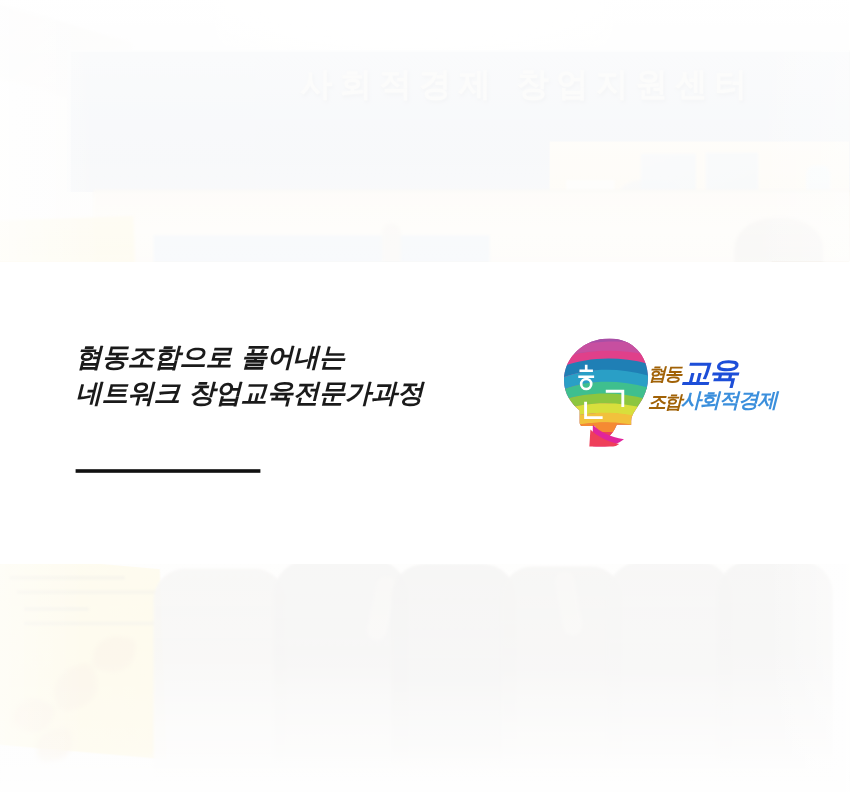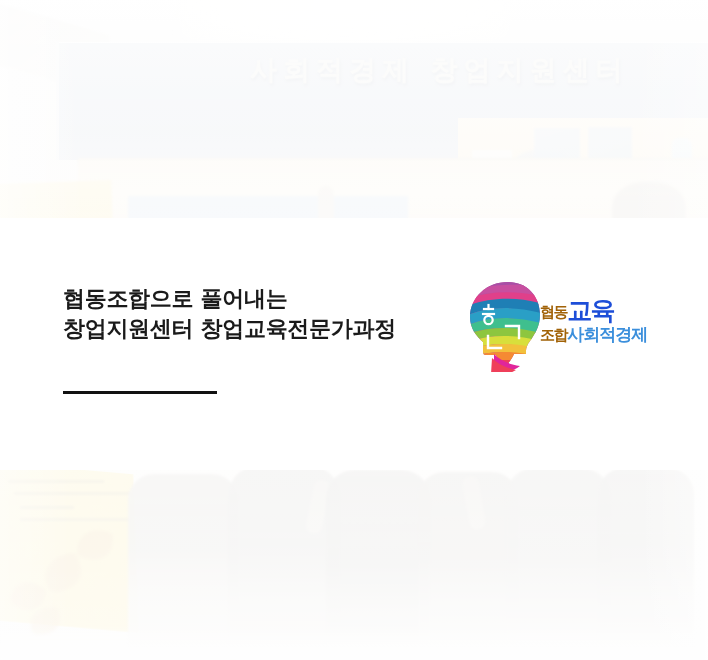--- a/index.html
+++ b/index.html
@@ -218,20 +218,21 @@
   }
 
   
   .content-band {
     position: absolute;
     left: 0;
     top: 218px;
     width: 643px;
     height: 252px;
     background: #ffffff;
+    font-style: italic;
   }
 
   .title-block {
     position: absolute;
     left: 63px;
     top: 66px;
   }
   .title-line {
     font-size: 22px;
     font-weight: 700;
@@ -469,21 +470,21 @@
       <div class="bt-person"></div>
     </div>
     <div class="wash"></div>
     <div class="edge-fade"></div>
   </div>
 
   <div class="content-band">
 
     <div class="title-block">
       <div class="title-line">협동조합으로 풀어내는</div>
-      <div class="title-line">창업지원센터 창업교육전문가과정</div>
+      <div class="title-line">네트워크 창업교육전문가과정</div>
     </div>
 
     <div class="title-rule"></div>
 
     <div class="logo">
 
       <div class="logo-head">
         <svg viewBox="0 0 80 92" width="80" height="92" aria-hidden="true">
           <defs>
             <clipPath id="headclip">

